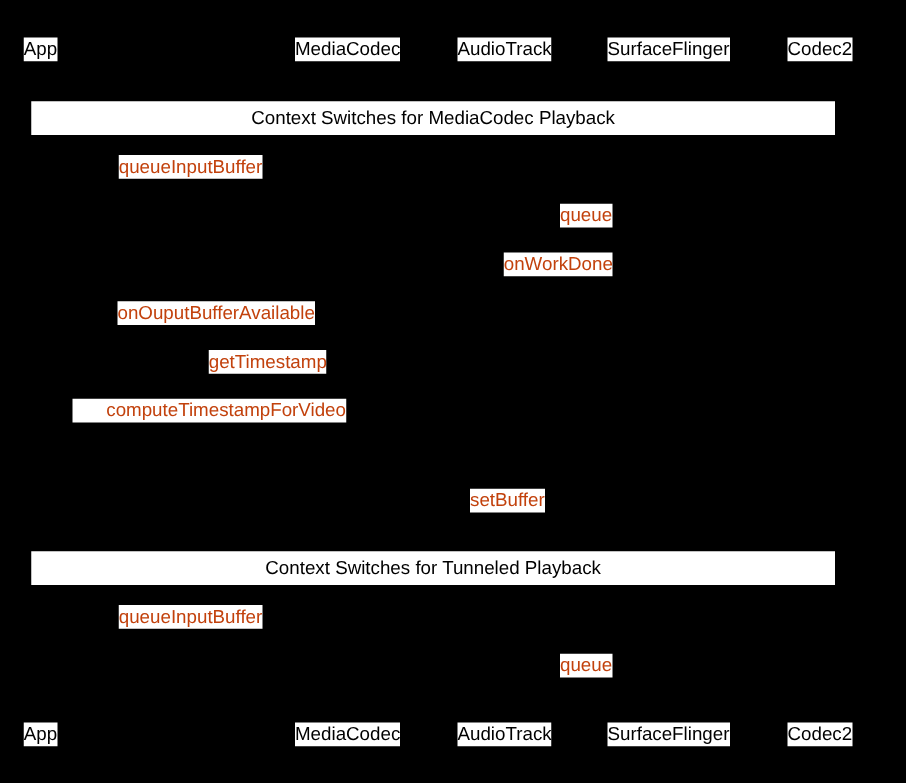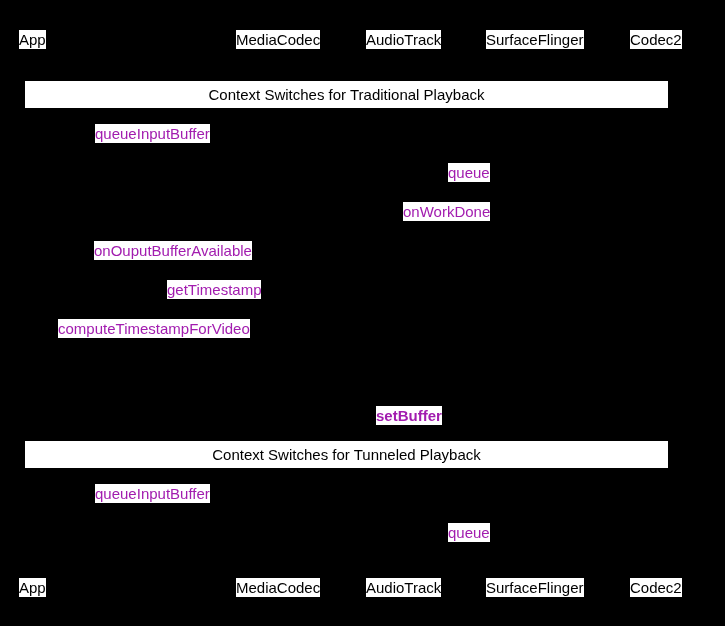--- a/index.html
+++ b/index.html
@@ -46,48 +46,48 @@
     height: 27px;
     text-align: center;
     white-space: nowrap;
     font-family: "Liberation Sans", sans-serif;
   }
 
   
   .message {
     position: absolute;
     background: #ffffff;
-    color: #a21caf;
+    color: #c2410c;
     font-size: 15px;
     line-height: 19px;
     height: 19px;
     white-space: nowrap;
     font-family: "Liberation Sans", sans-serif;
   }
 </style>
 </head>
 <body>
 
 <div id="diagram">
 
   <div class="participant" style="left:19px;  top:30px;">App</div>
   <div class="participant" style="left:236px; top:30px;">MediaCodec</div>
   <div class="participant" style="left:366px; top:30px;">AudioTrack</div>
   <div class="participant" style="left:486px; top:30px;">SurfaceFlinger</div>
   <div class="participant" style="left:630px; top:30px;">Codec2</div>
 
-  <div class="section-banner" style="left:25px; top:81px; width:643px;">Context Switches for Traditional Playback</div>
+  <div class="section-banner" style="left:25px; top:81px; width:643px;">Context Switches for MediaCodec Playback</div>
 
   <div class="message" style="left:95px;  top:124px;">queueInputBuffer</div>
   <div class="message" style="left:448px; top:163px;">queue</div>
   <div class="message" style="left:403px; top:202px;">onWorkDone</div>
   <div class="message" style="left:73px;  top:241px;margin-left:21px;">onOuputBufferAvailable</div>
   <div class="message" style="left:167px; top:280px;">getTimestamp</div>
-  <div class="message" style="left:58px;  top:319px;">computeTimestampForVideo</div>
-  <div class="message" style="left:376px; top:406px;font-weight:bold;">setBuffer</div>
+  <div class="message" style="left:58px;  top:319px;padding-left:27px;">computeTimestampForVideo</div>
+  <div class="message" style="left:376px; top:391px;">setBuffer</div>
 
   <div class="section-banner" style="left:25px; top:441px; width:643px;">Context Switches for Tunneled Playback</div>
 
   <div class="message" style="left:95px;  top:484px;">queueInputBuffer</div>
   <div class="message" style="left:448px; top:523px;">queue</div>
 
   <div class="participant" style="left:19px;  top:578px;">App</div>
   <div class="participant" style="left:236px; top:578px;">MediaCodec</div>
   <div class="participant" style="left:366px; top:578px;">AudioTrack</div>
   <div class="participant" style="left:486px; top:578px;">SurfaceFlinger</div>

